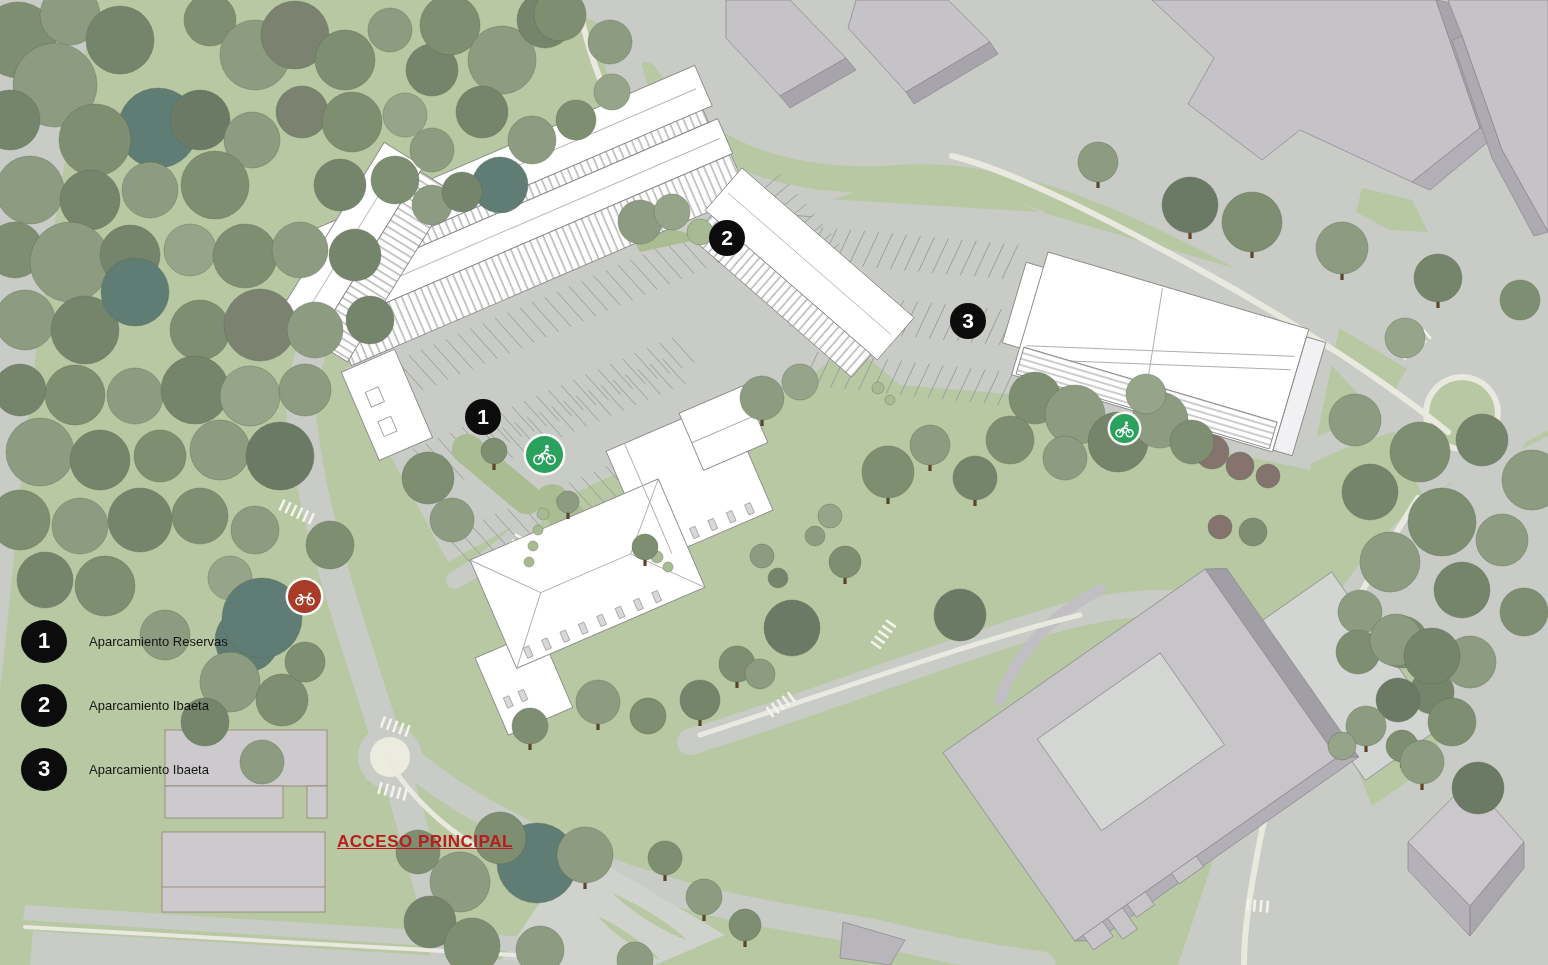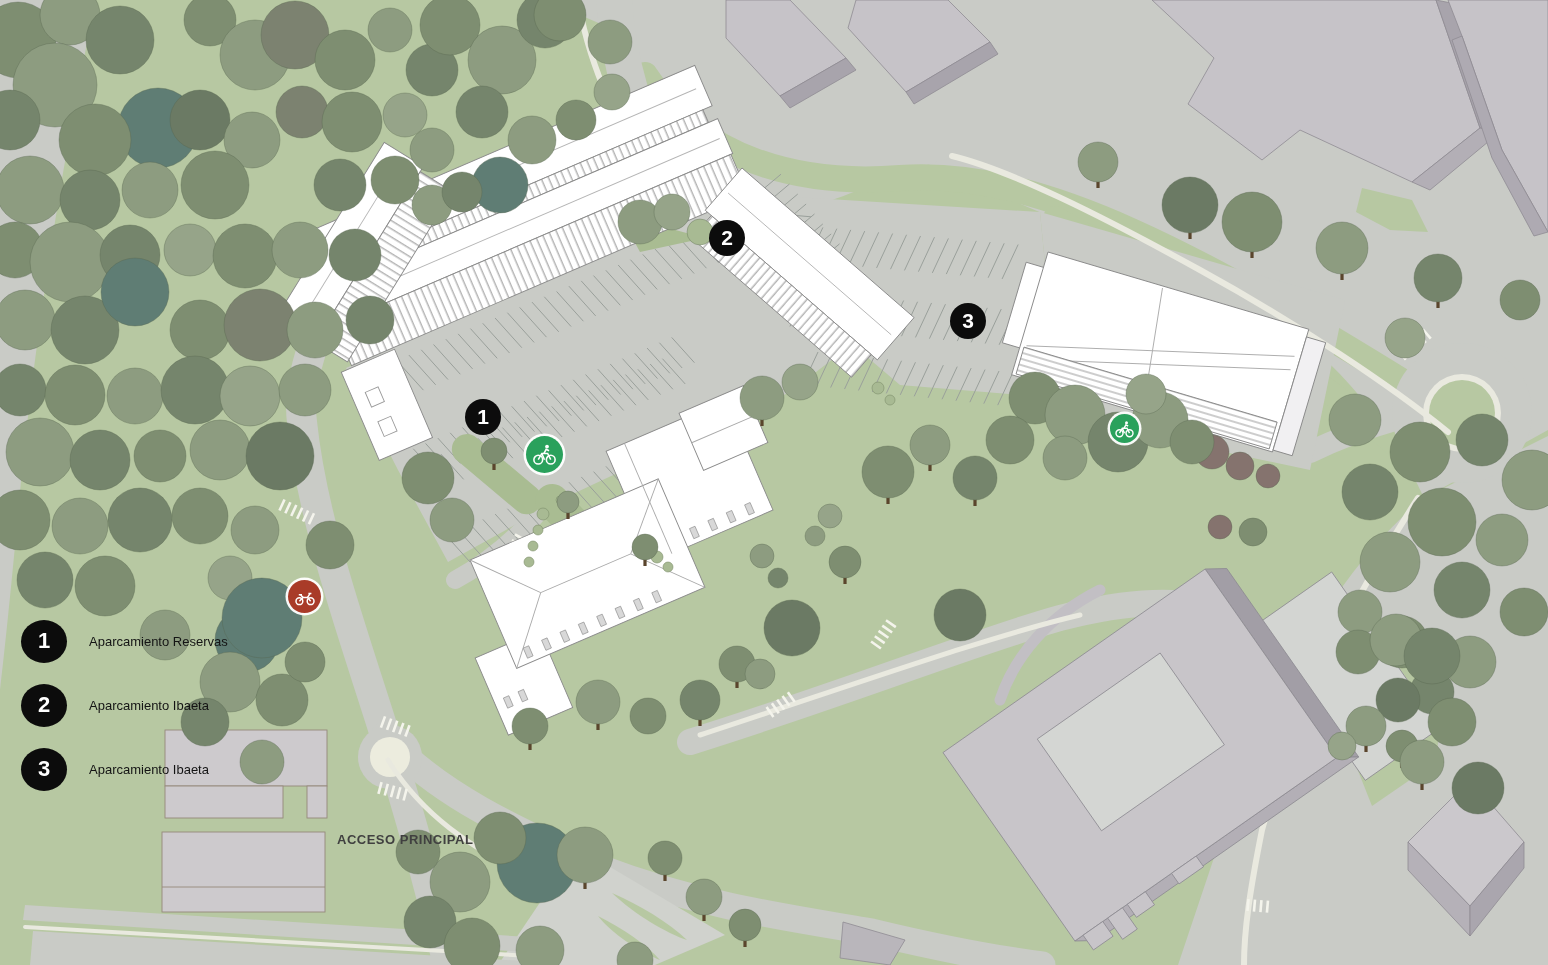--- a/index.html
+++ b/index.html
@@ -23,22 +23,22 @@
   .icon-badge.bike.small{width:29px;height:29px;}
   .icon-badge svg{display:block;}
 
   
   .legend{position:absolute;left:21px;top:609px;}
   .legend-row{position:relative;height:64px;display:flex;align-items:center;}
   .legend-dot{width:46px;height:43px;border-radius:50%;background:var(--black);color:#fff;
     display:flex;align-items:center;justify-content:center;font-size:22px;font-weight:700;flex:0 0 auto;}
   .legend-label{margin-left:22px;font-size:13px;color:#141414;white-space:nowrap;}
 
-  .access-label{position:absolute;left:337px;top:832px;font-size:13px;font-weight:700;
-    letter-spacing:.5px;color:#404040;white-space:nowrap;}
+  .access-label{position:absolute;left:337px;top:832px;font-size:17px;font-weight:700;
+    letter-spacing:.5px;color:#b91c1c;white-space:nowrap;text-decoration:underline;}
 </style>
 </head>
 <body>
 
 <div id="map-stage">
 
 <svg id="map-svg" width="1548" height="965" viewBox="0 0 1548 965" xmlns="http://www.w3.org/2000/svg">
   <defs>
     <pattern id="hatchV" width="7" height="12" patternUnits="userSpaceOnUse">
       <rect width="7" height="12" fill="#ffffff"></rect>

